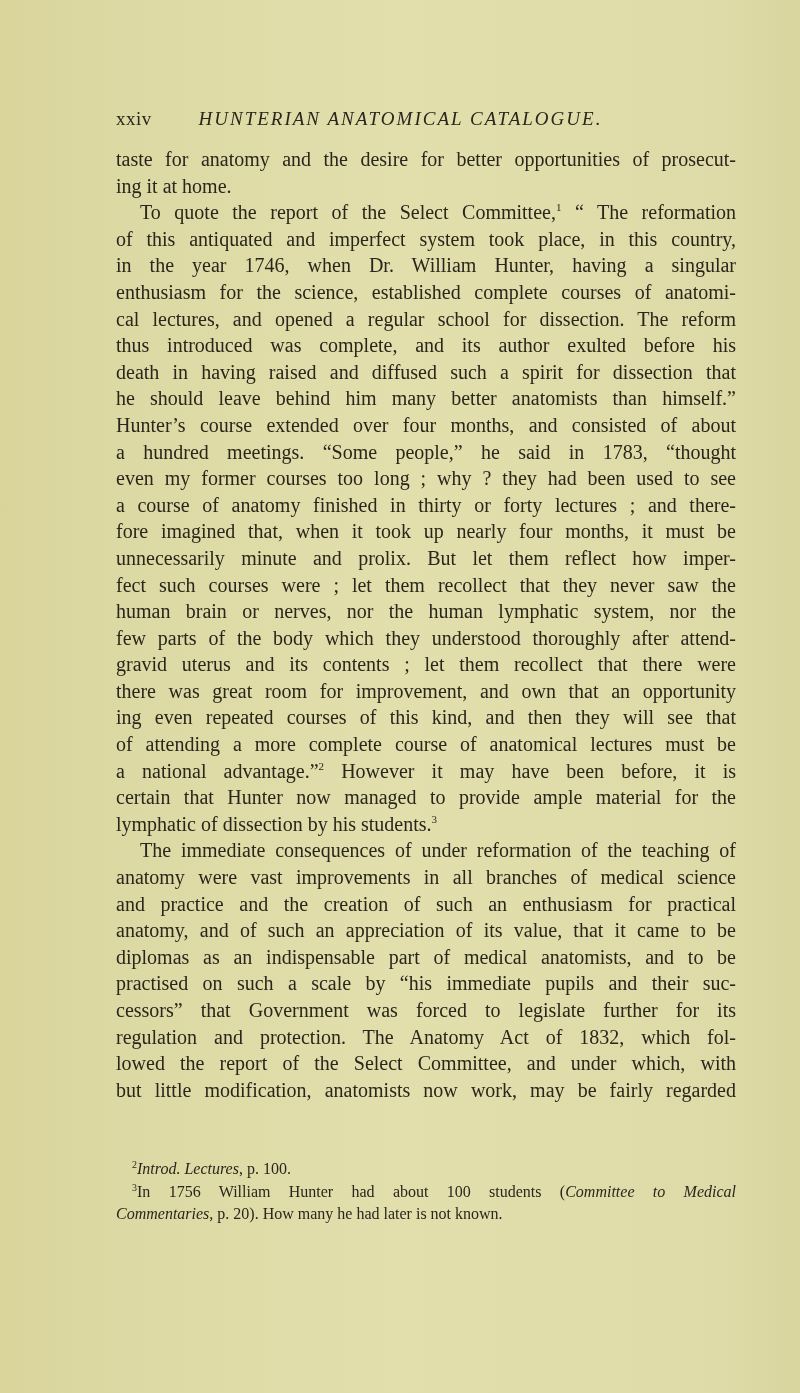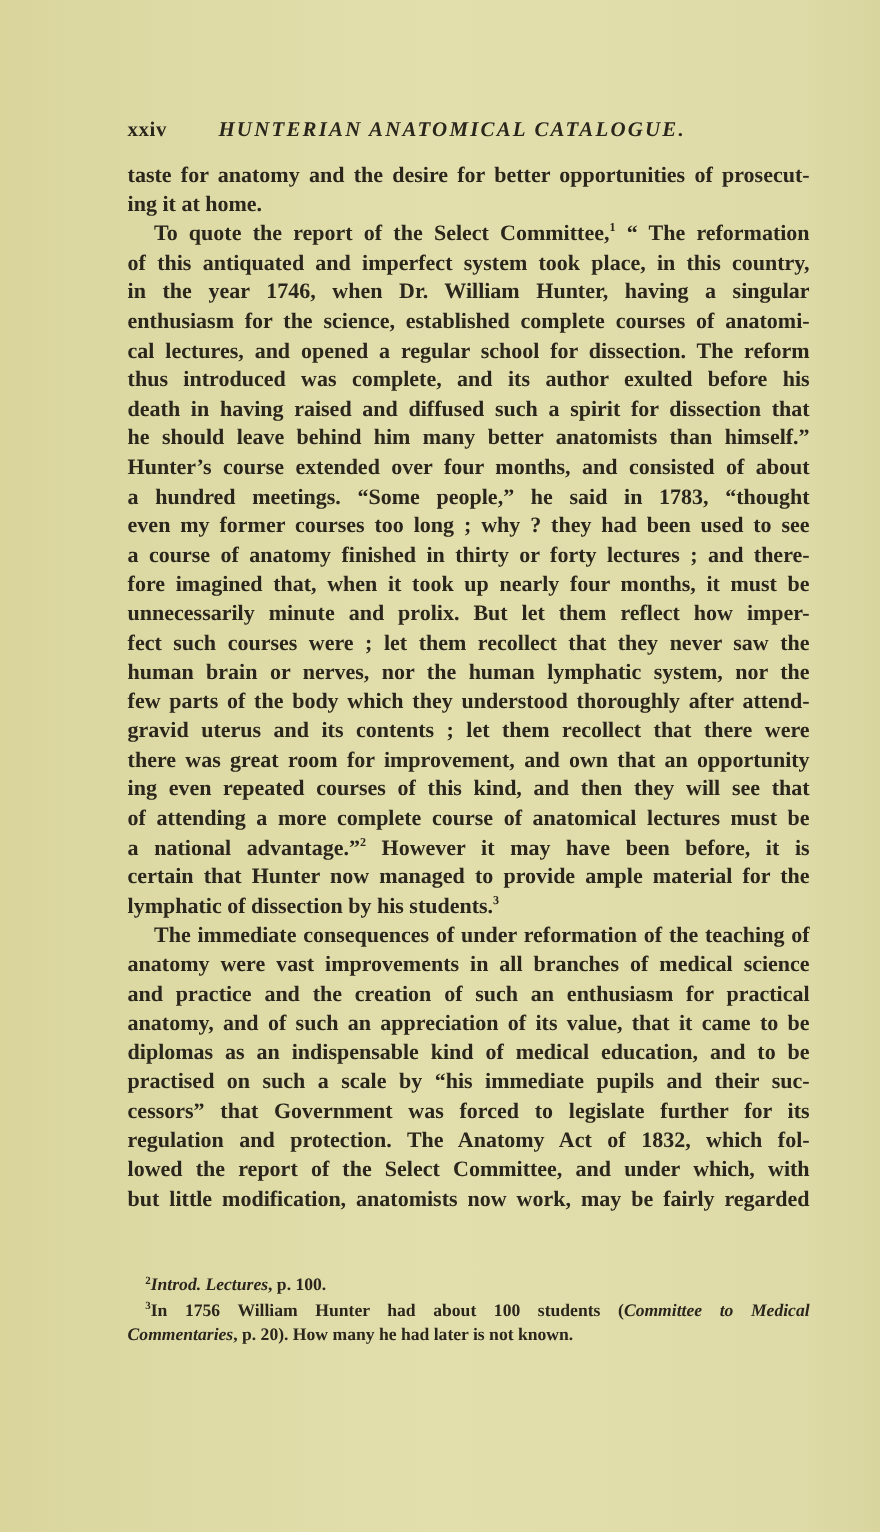--- a/index.html
+++ b/index.html
@@ -14,21 +14,20 @@
       overflow: hidden;
       font-family: "Liberation Serif", "DejaVu Serif", serif;
       color: #2a261c;
     }
     .page {
       position: absolute;
       left: 0;
       top: 0;
       width: 765px;
       height: 1393px;
-      font-weight: bold;
     }
     .running-head {
       position: absolute;
       top: 106px;
       left: 116px;
       width: 560px;
       height: 26px;
       font-size: 19px;
       line-height: 26px;
       white-space: nowrap;
@@ -131,21 +130,21 @@
     <span class="line">there was great room for improvement, and own that an opportunity</span>
     <span class="line">ing even repeated courses of this kind, and then they will see that</span>
     <span class="line">of attending a more complete course of anatomical lectures must be</span>
     <span class="line"><span>a national advantage.”</span><sup>2</sup>   <span>However it may have been before, it is</span></span>
     <span class="line">certain that Hunter now managed to provide ample material for the</span>
     <span class="line last"><span>lymphatic of dissection by his students.</span><sup>3</sup></span>
     <span class="line indent">The immediate consequences of under reformation of the teaching of</span>
     <span class="line">anatomy were vast improvements in all branches of medical science</span>
     <span class="line">and practice and the creation of such an enthusiasm for practical</span>
     <span class="line">anatomy, and of such an appreciation of its value, that it came to be</span>
-    <span class="line">diplomas as an indispensable kind of medical education, and to be</span>
+    <span class="line">diplomas as an indispensable part of medical anatomists, and to be</span>
     <span class="line">practised on such a scale by “his immediate pupils and their suc-</span>
     <span class="line">cessors” that Government was forced to legislate further for its</span>
     <span class="line">regulation and protection.  The Anatomy Act of 1832, which fol-</span>
     <span class="line">lowed the report of the Select Committee, and under which, with</span>
     <span class="line">but little modification, anatomists now work, may be fairly regarded</span>
   </div>
 
   <div class="footnotes">
     <span class="fn-line indent"><sup>2</sup><span class="it">Introd. Lectures</span><span>, p. 100.</span></span>
     <span class="fn-line indent justify"><sup>3</sup><span>In 1756 William Hunter had about 100 students (</span><span class="it">Committee to Medical</span></span>

